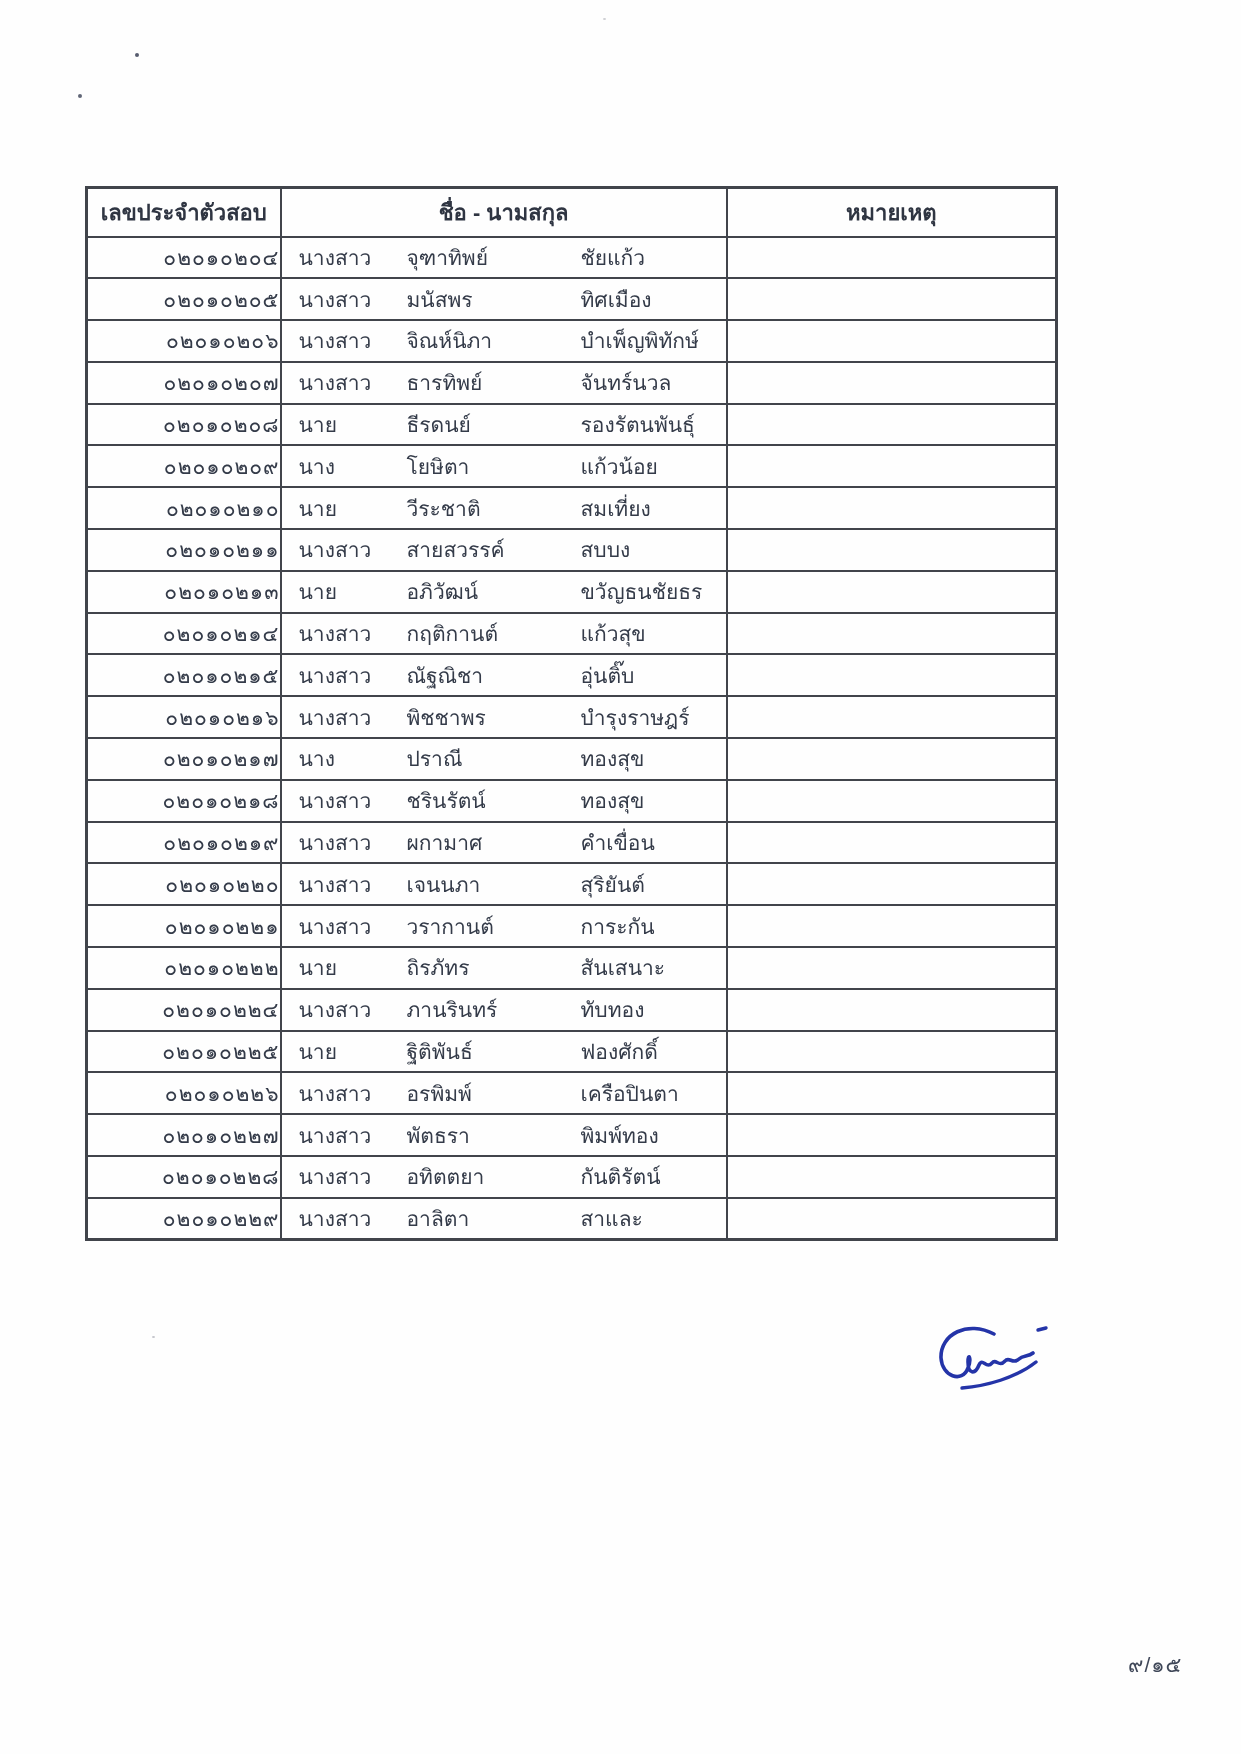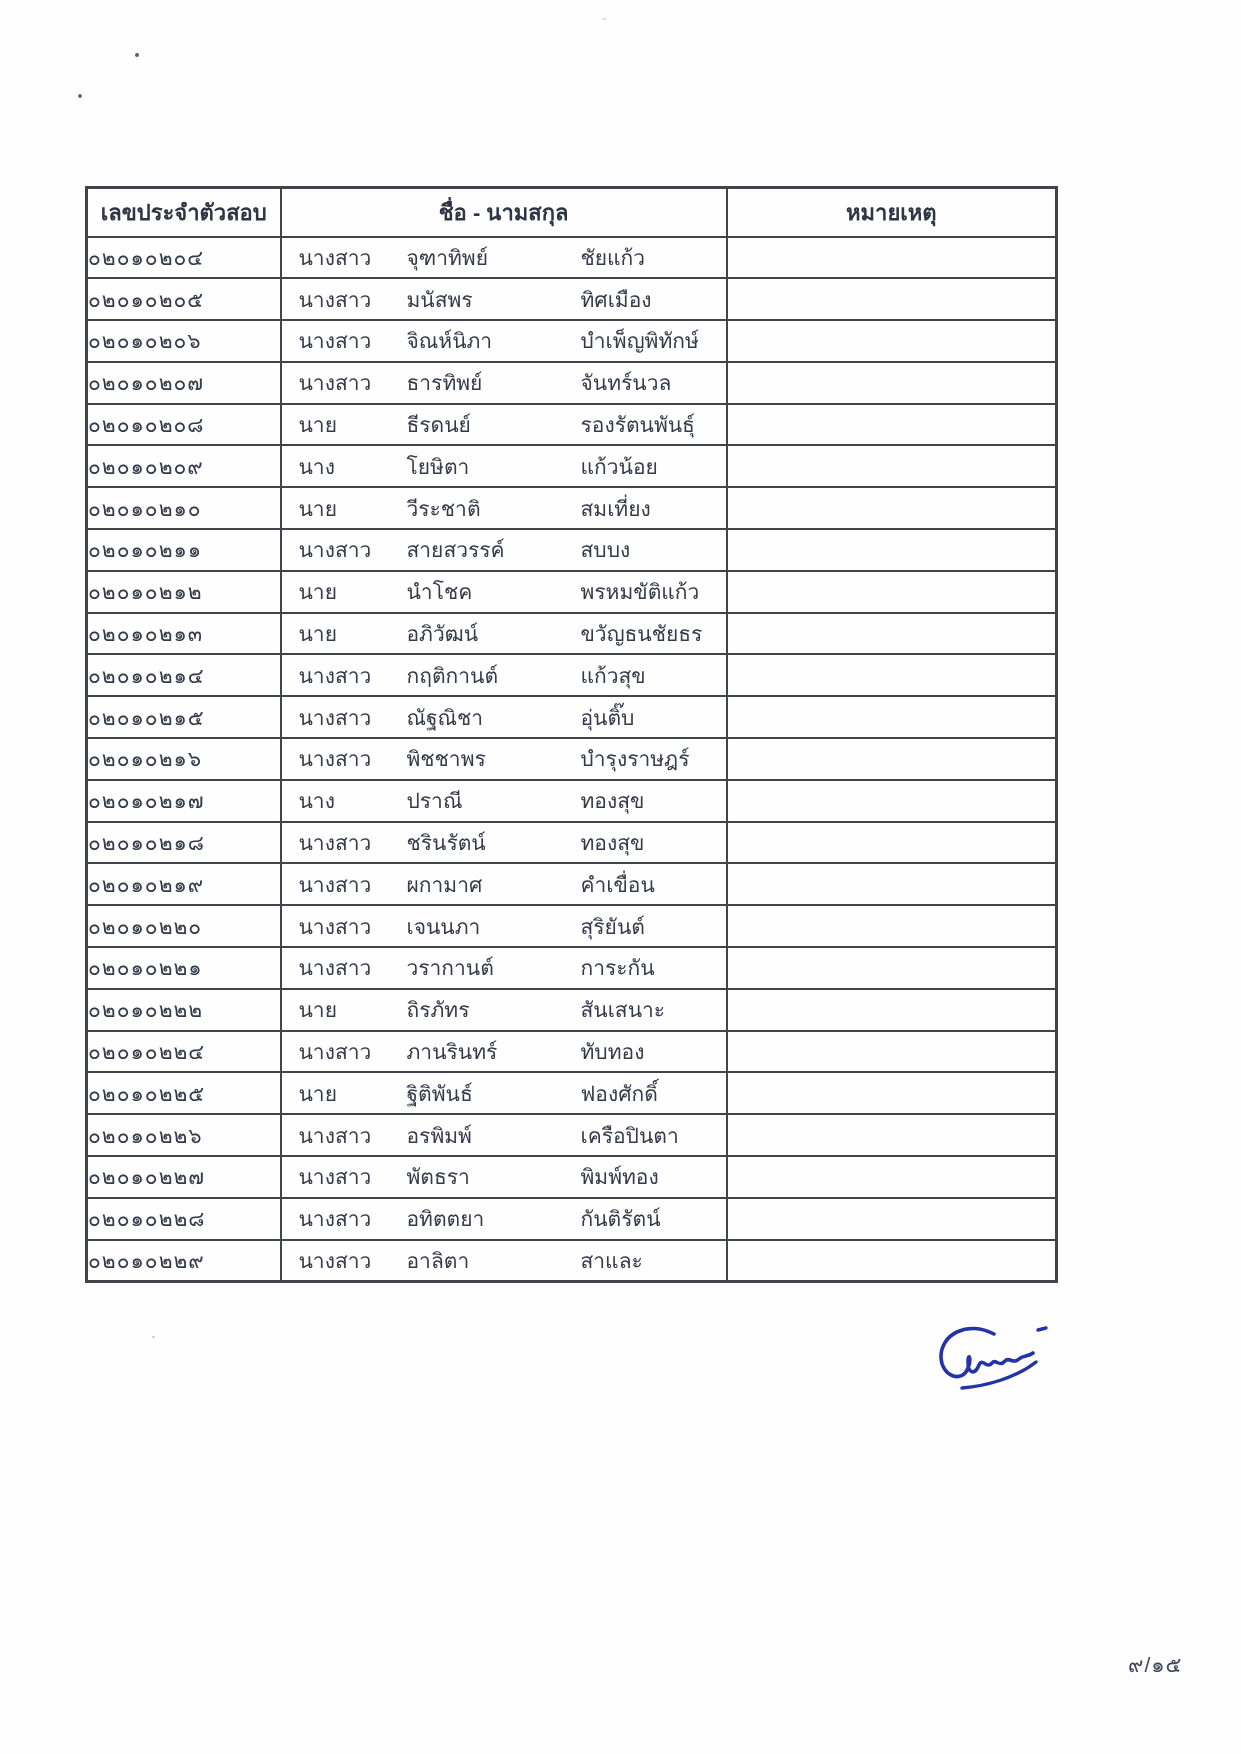--- a/index.html
+++ b/index.html
@@ -49,21 +49,21 @@
     color: #2f3542;
     text-align: center;
     vertical-align: middle;
   }
   table.roster td {
     height: 41.8px;
     font-size: 21px;
     color: #343b49;
     vertical-align: middle;
   }
-  td.cell-id { text-align: left; letter-spacing: 1px; font-family: Liberation Serif, serif; }
+  td.cell-id { text-align: right; letter-spacing: 1px; font-family: Liberation Serif, serif; }
   td.cell-name { padding-left: 17px; }
   .name-wrap { display: flex; align-items: baseline; }
   .name-title { width: 108px; flex: 0 0 auto; }
   .name-first { width: 174px; flex: 0 0 auto; font-family: Liberation Serif, serif; }
   .name-last  { flex: 1 1 auto; }
   td.cell-remark { }
 
   .signature {
     position: absolute;
     left: 928px;
@@ -181,31 +181,20 @@
           <td class="cell-name">
             <div class="name-wrap">
               <span class="name-title">นางสาว</span>
               <span class="name-first">สายสวรรค์</span>
               <span class="name-last">สบบง</span>
             </div>
           </td>
           <td class="cell-remark"></td>
         </tr>
         <tr>
-          <td class="cell-id">๐๒๐๑๐๒๑๒</td>
-          <td class="cell-name">
-            <div class="name-wrap">
-              <span class="name-title">นาย</span>
-              <span class="name-first">นำโชค</span>
-              <span class="name-last">พรหมขัติแก้ว</span>
-            </div>
-          </td>
-          <td class="cell-remark"></td>
-        </tr>
-        <tr>
           <td class="cell-id">๐๒๐๑๐๒๑๓</td>
           <td class="cell-name">
             <div class="name-wrap">
               <span class="name-title">นาย</span>
               <span class="name-first">อภิวัฒน์</span>
               <span class="name-last">ขวัญธนชัยธร</span>
             </div>
           </td>
           <td class="cell-remark"></td>
         </tr>

